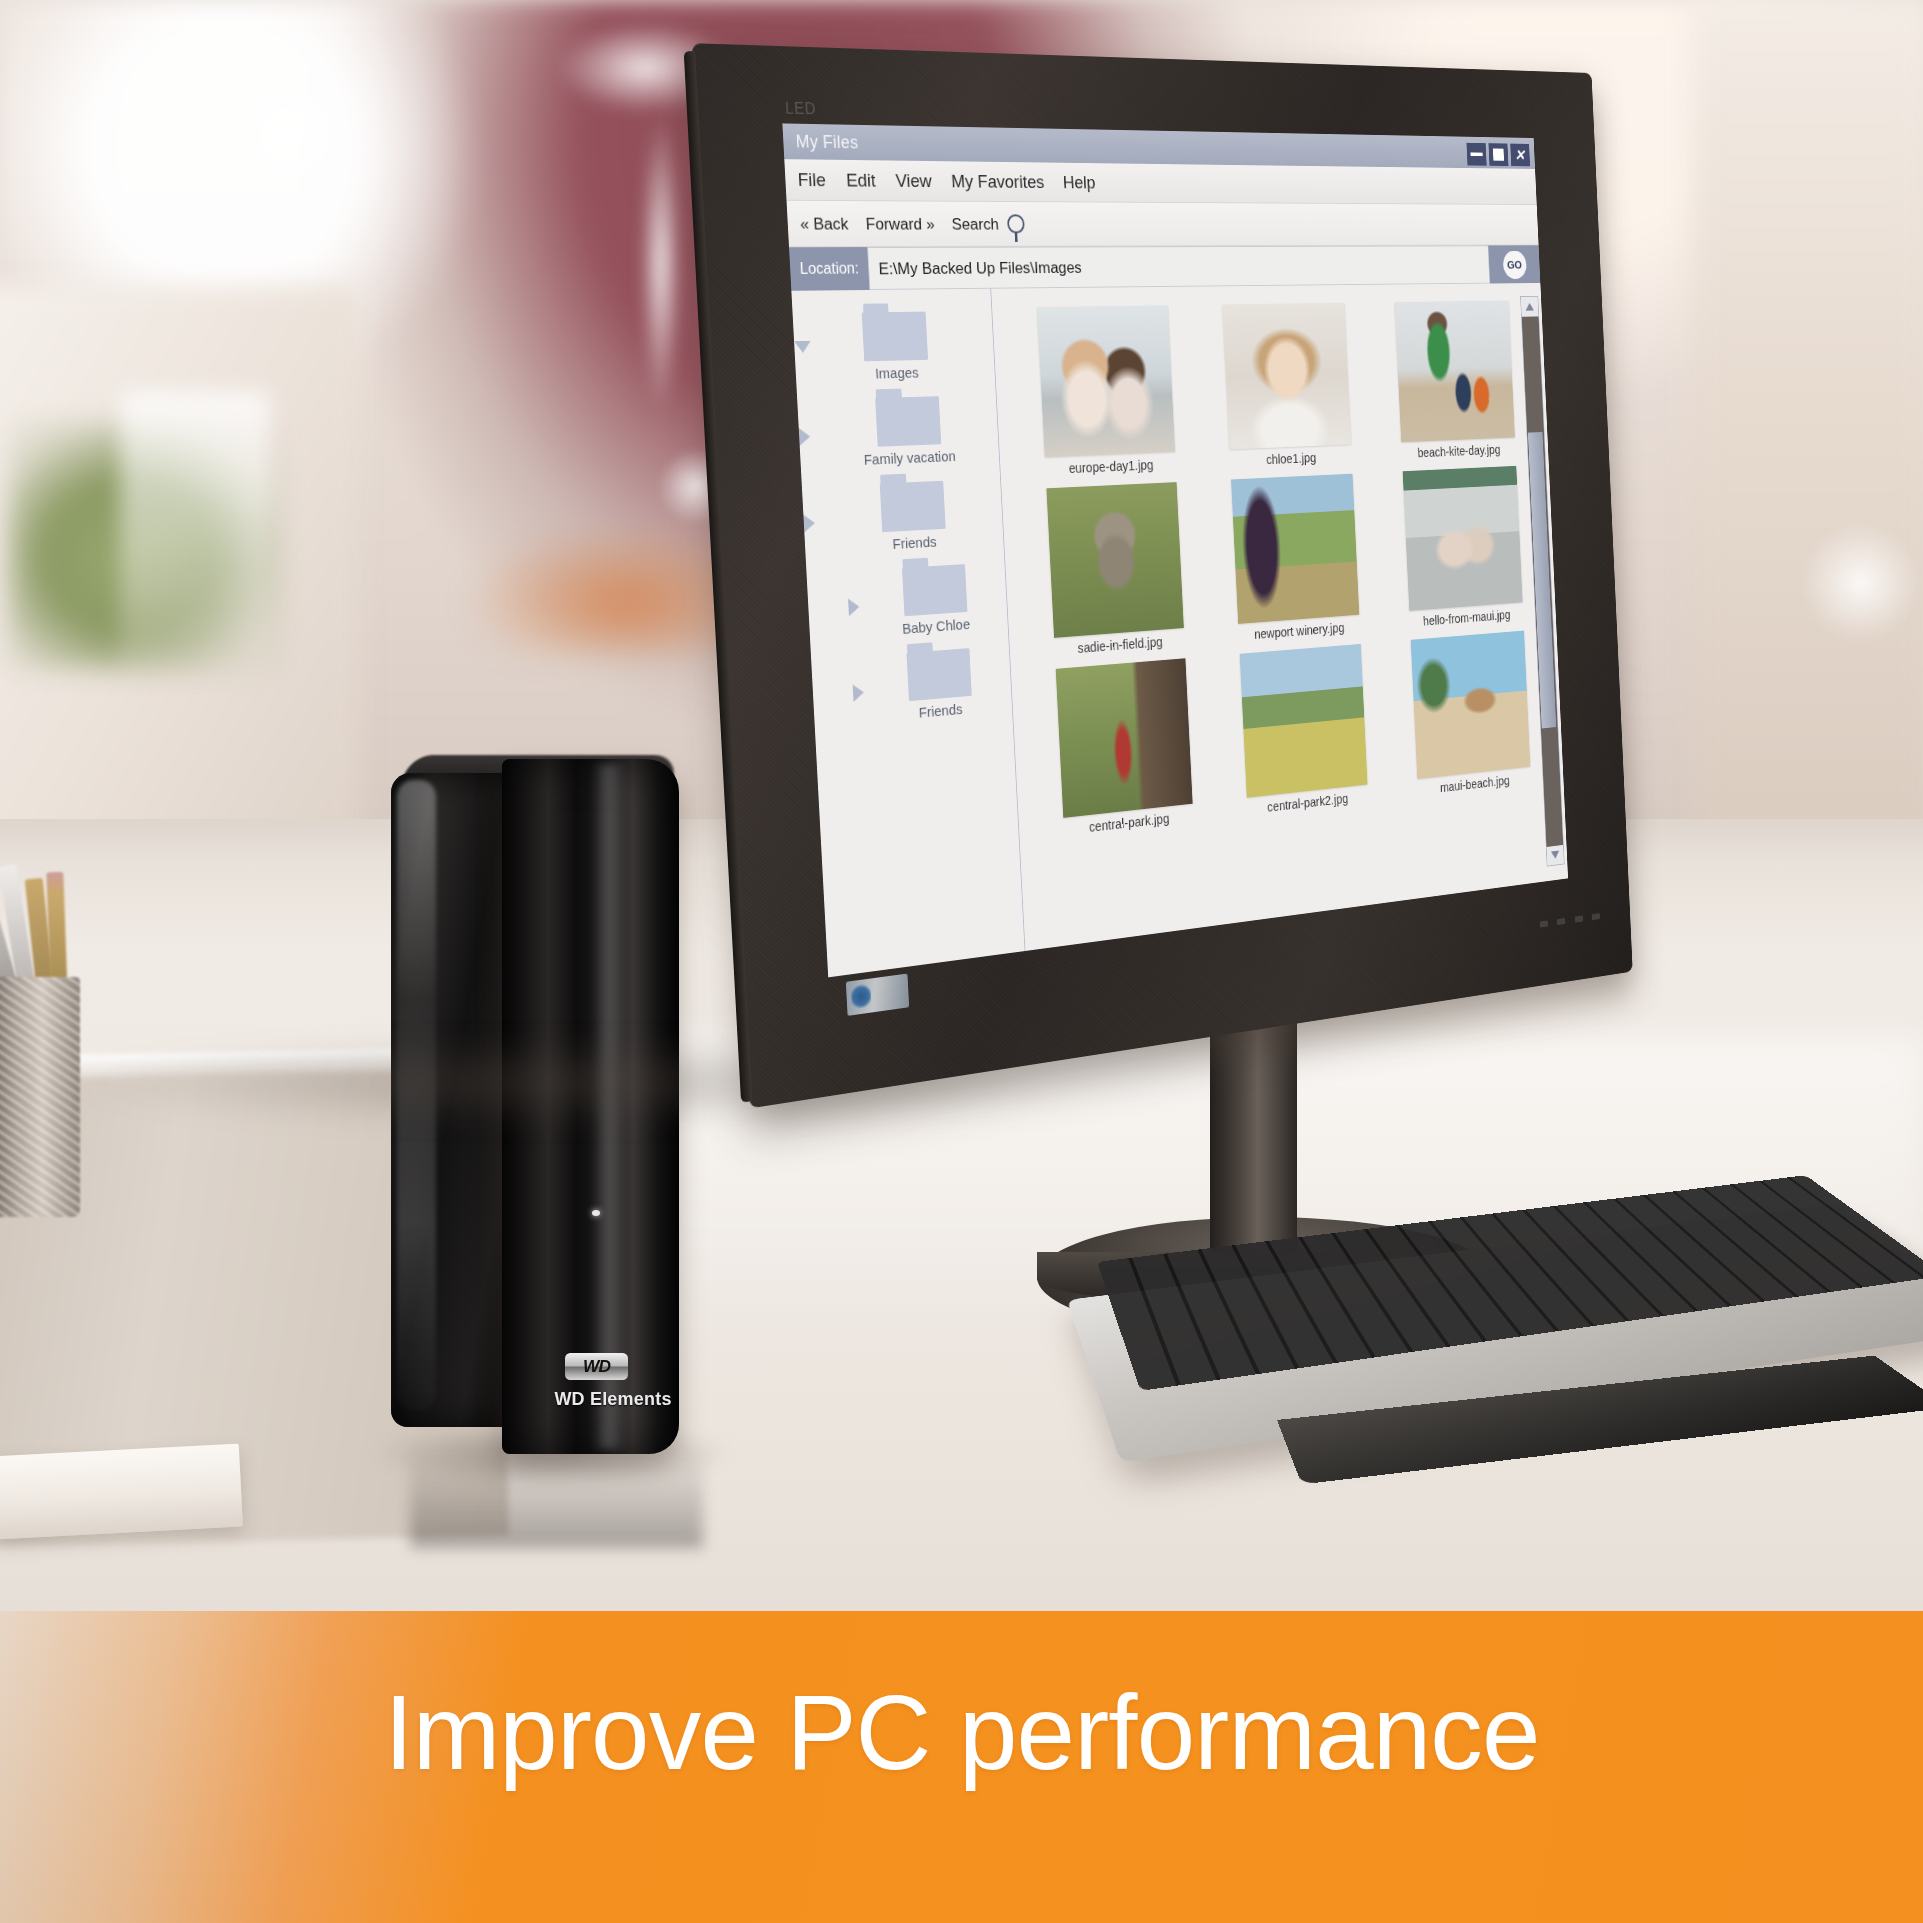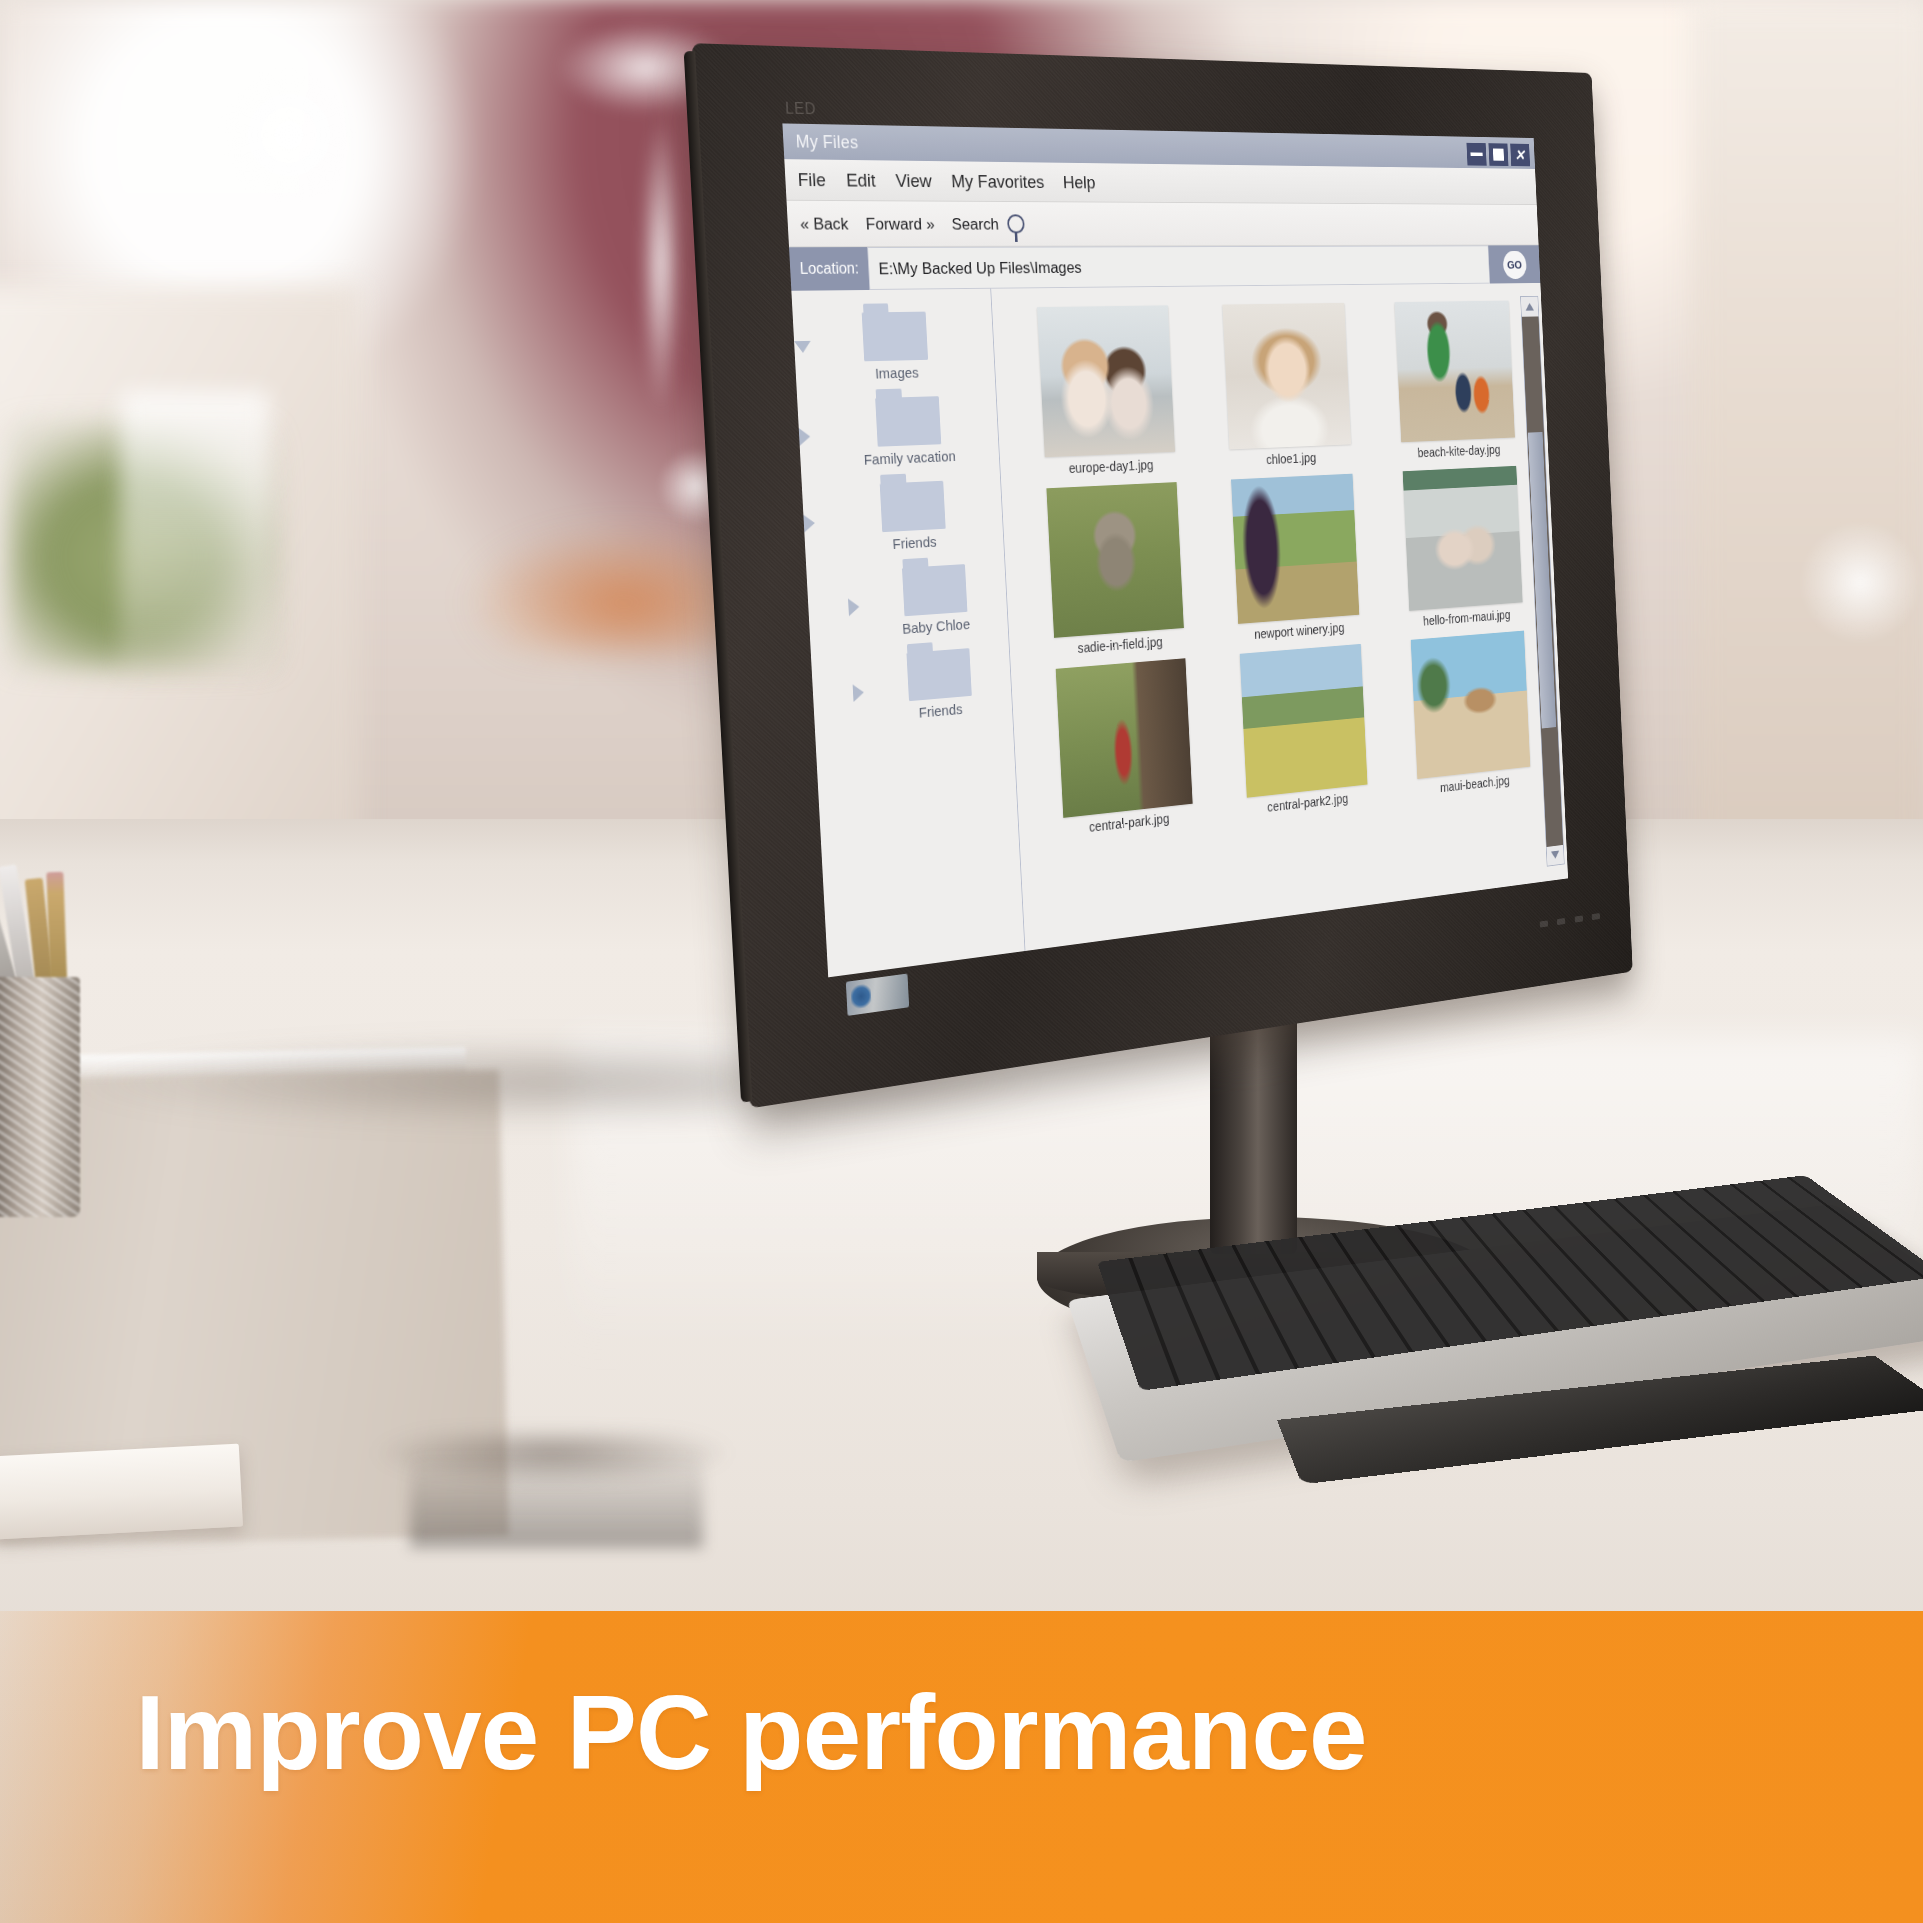--- a/index.html
+++ b/index.html
@@ -431,22 +431,22 @@
     background: linear-gradient(100deg,
       rgba(243,146,55,.10) 0%,
       rgba(243,146,55,.42) 9%,
       rgba(243,146,55,.82) 17%,
       #f4901f 27%,
       #f5911e 60%,
       #f4901f 100%);
   }
   #banner .bnr-text{
     position:absolute; left: 50%; transform: translateX(-50%);
-    top: 69px; width: 1653px; 
-    color:#ffffff; font-size: 105px; font-weight: 700; letter-spacing: -0.8px;
+    top: 69px; width: 1653px; text-align:center;
+    color:#ffffff; font-size: 105px; font-weight: 400; letter-spacing: -0.8px;
     line-height: 1;
     text-shadow: 0 1.5px 4.5px rgba(170,85,0,.18);
   }
 </style>
 </head>
 <body>
 
 <div id="scene">
 
   <div class="bg-wall"></div>
@@ -472,20 +472,30 @@
     <div class="pen" style="left:19.5px;top:864px;width:18px;height:139px;background:linear-gradient(180deg,#efeceb,#b3aeaa);transform:rotate(-9deg);"></div>
     <div class="pen" style="left:38px;top:878px;width:18px;height:128px;background:linear-gradient(180deg,#caa96d,#9c8350);transform:rotate(-6deg);"></div>
     <div class="pen" style="left:51px;top:872px;width:16.5px;height:134px;background:linear-gradient(180deg,#cf9d9b,#caa96d 16%,#a1884f);transform:rotate(-2deg);"></div>
     <div class="cup"></div>
   </div>
 
   <div class="notepad"></div>
 
   <div class="wd-shadow"></div>
   <div class="wd-reflect"></div>
+  <div id="wd-drive">
+    <div class="wd-top"></div>
+    <div class="wd-side"></div>
+    <div class="wd-front"></div>
+    <div class="wd-led"></div>
+    <div class="wd-logo">
+      <span>WD</span>
+    </div>
+    <div class="wd-name">WD Elements</div>
+  </div>
 
   <div class="mon-shadow"></div>
   <div class="stand-base" style="left:1037px;top:1217px;"></div>
   <div class="stand-neck" style="left:1210px;top:1014px;"></div>
 
   <div id="monitor">
     <div class="mon-body">
       <div class="mon-edge-left"></div>
       <div class="led-label">LED</div>
       <div class="cert-sticker"></div>

